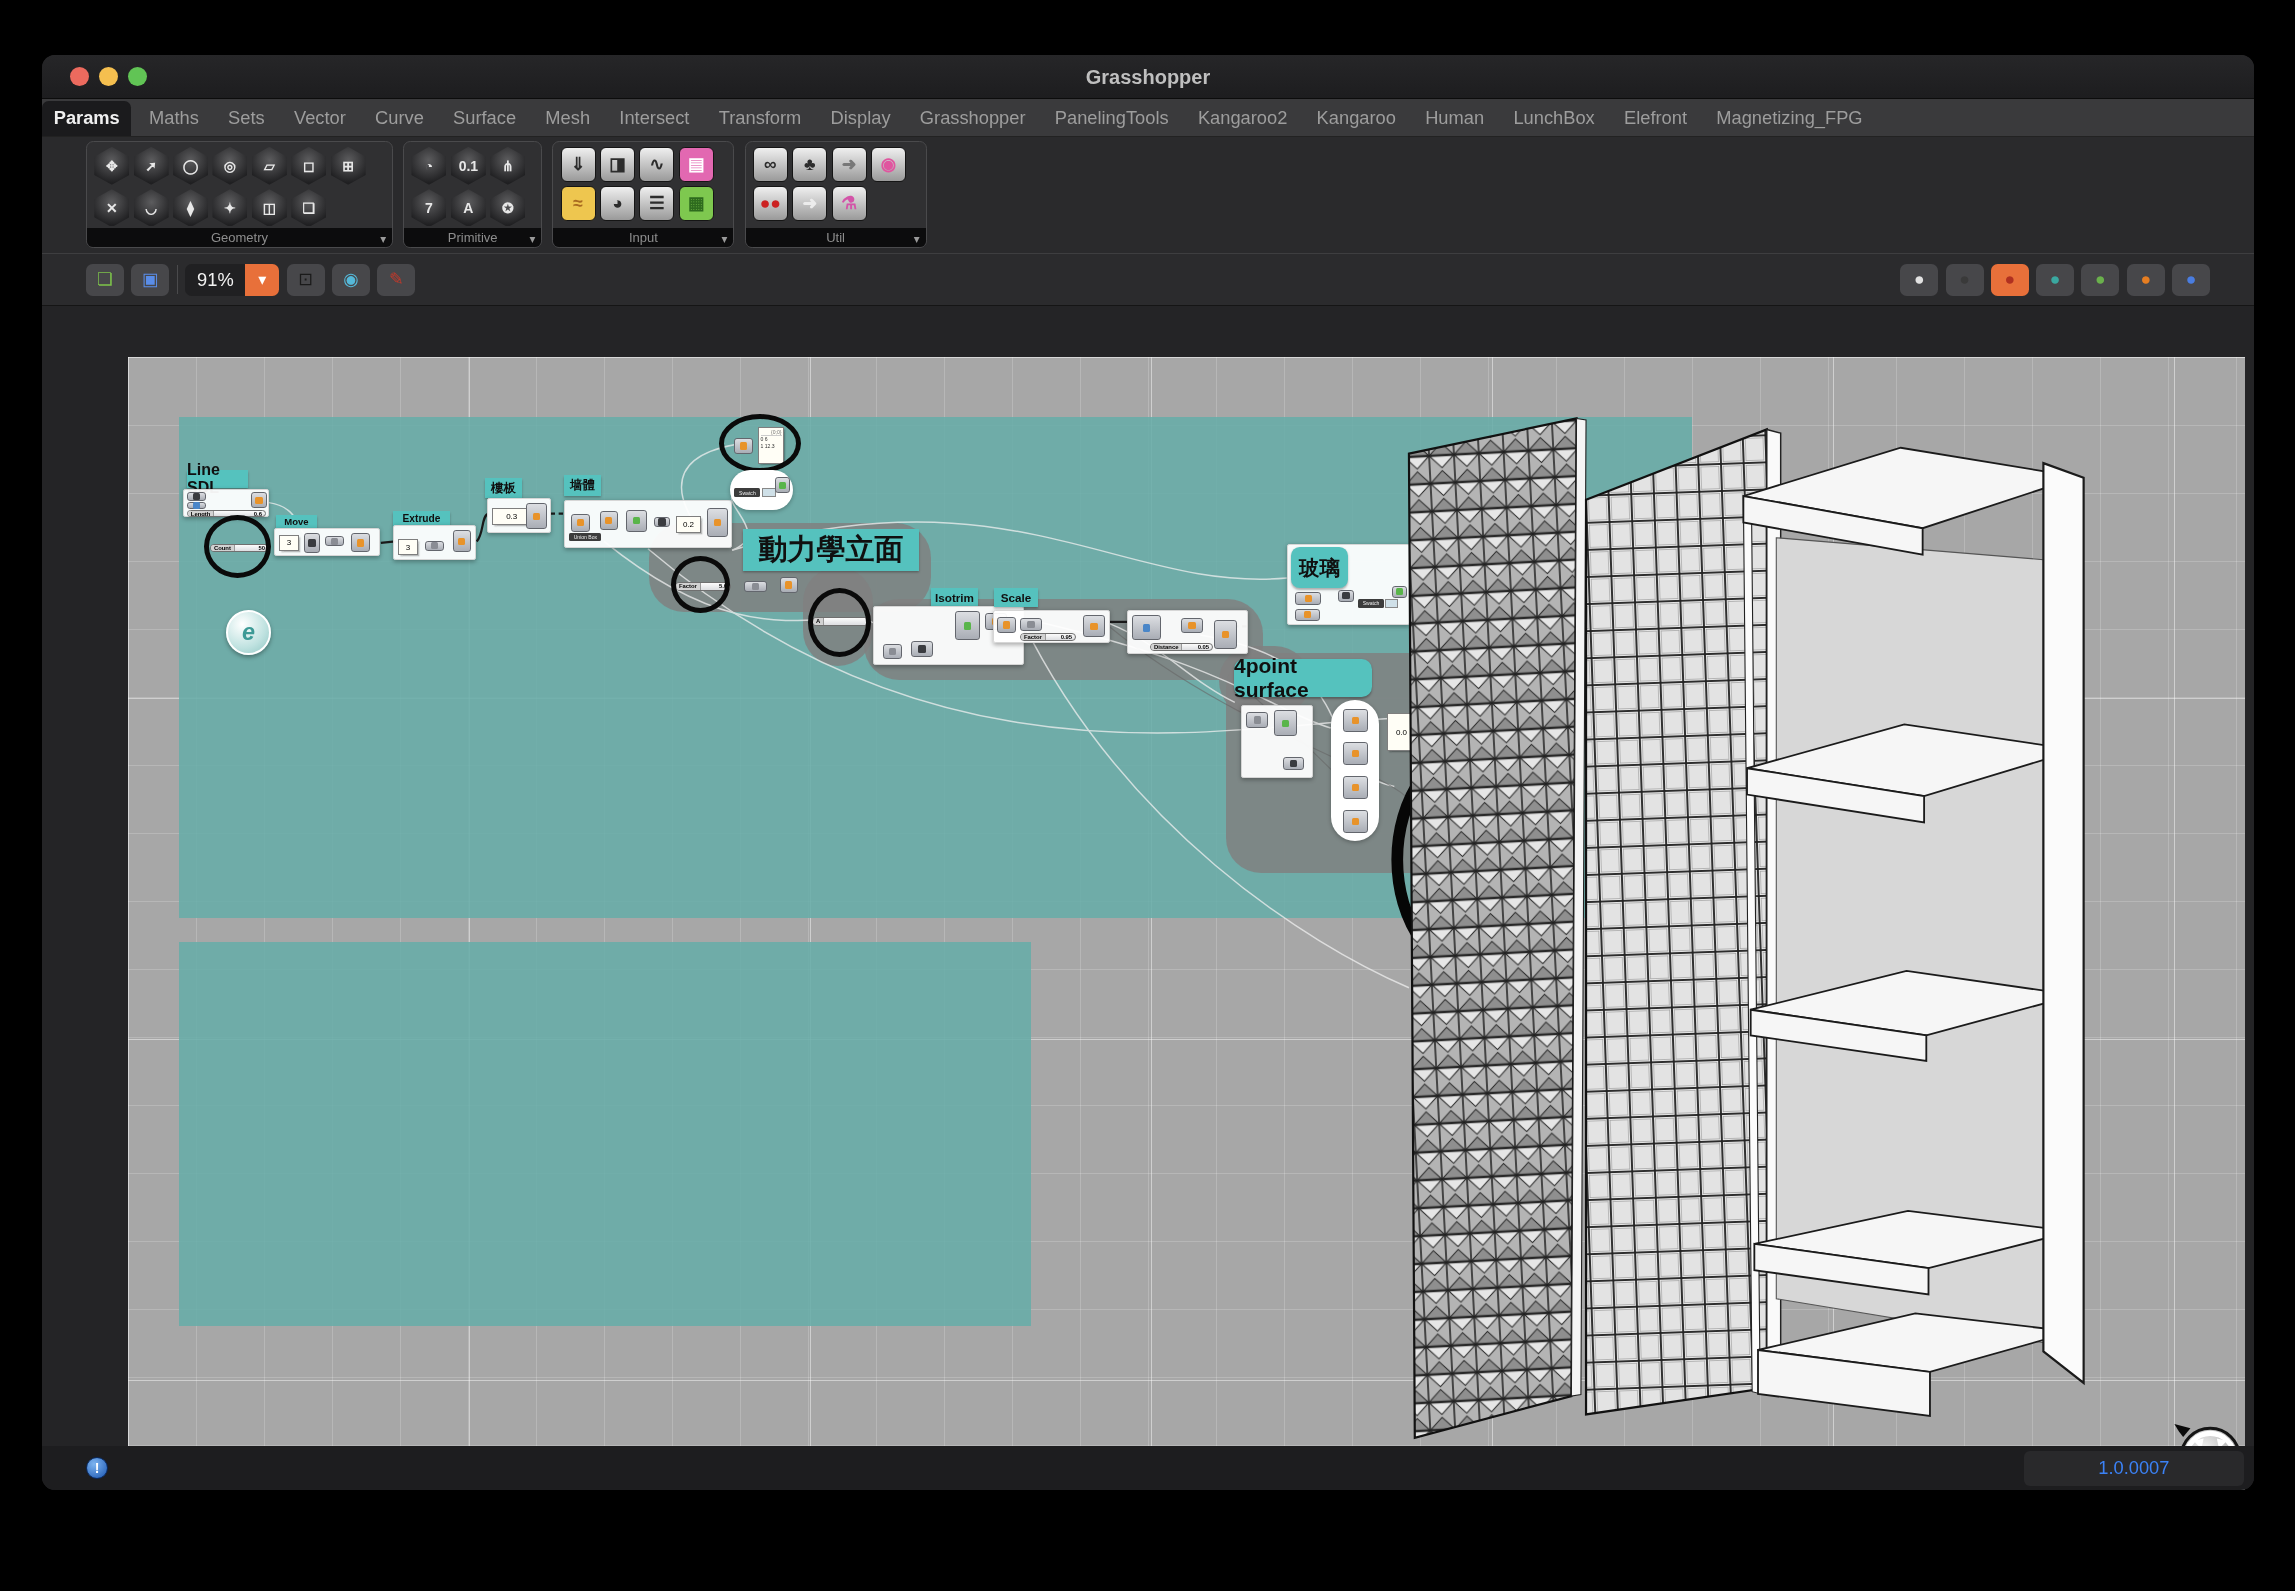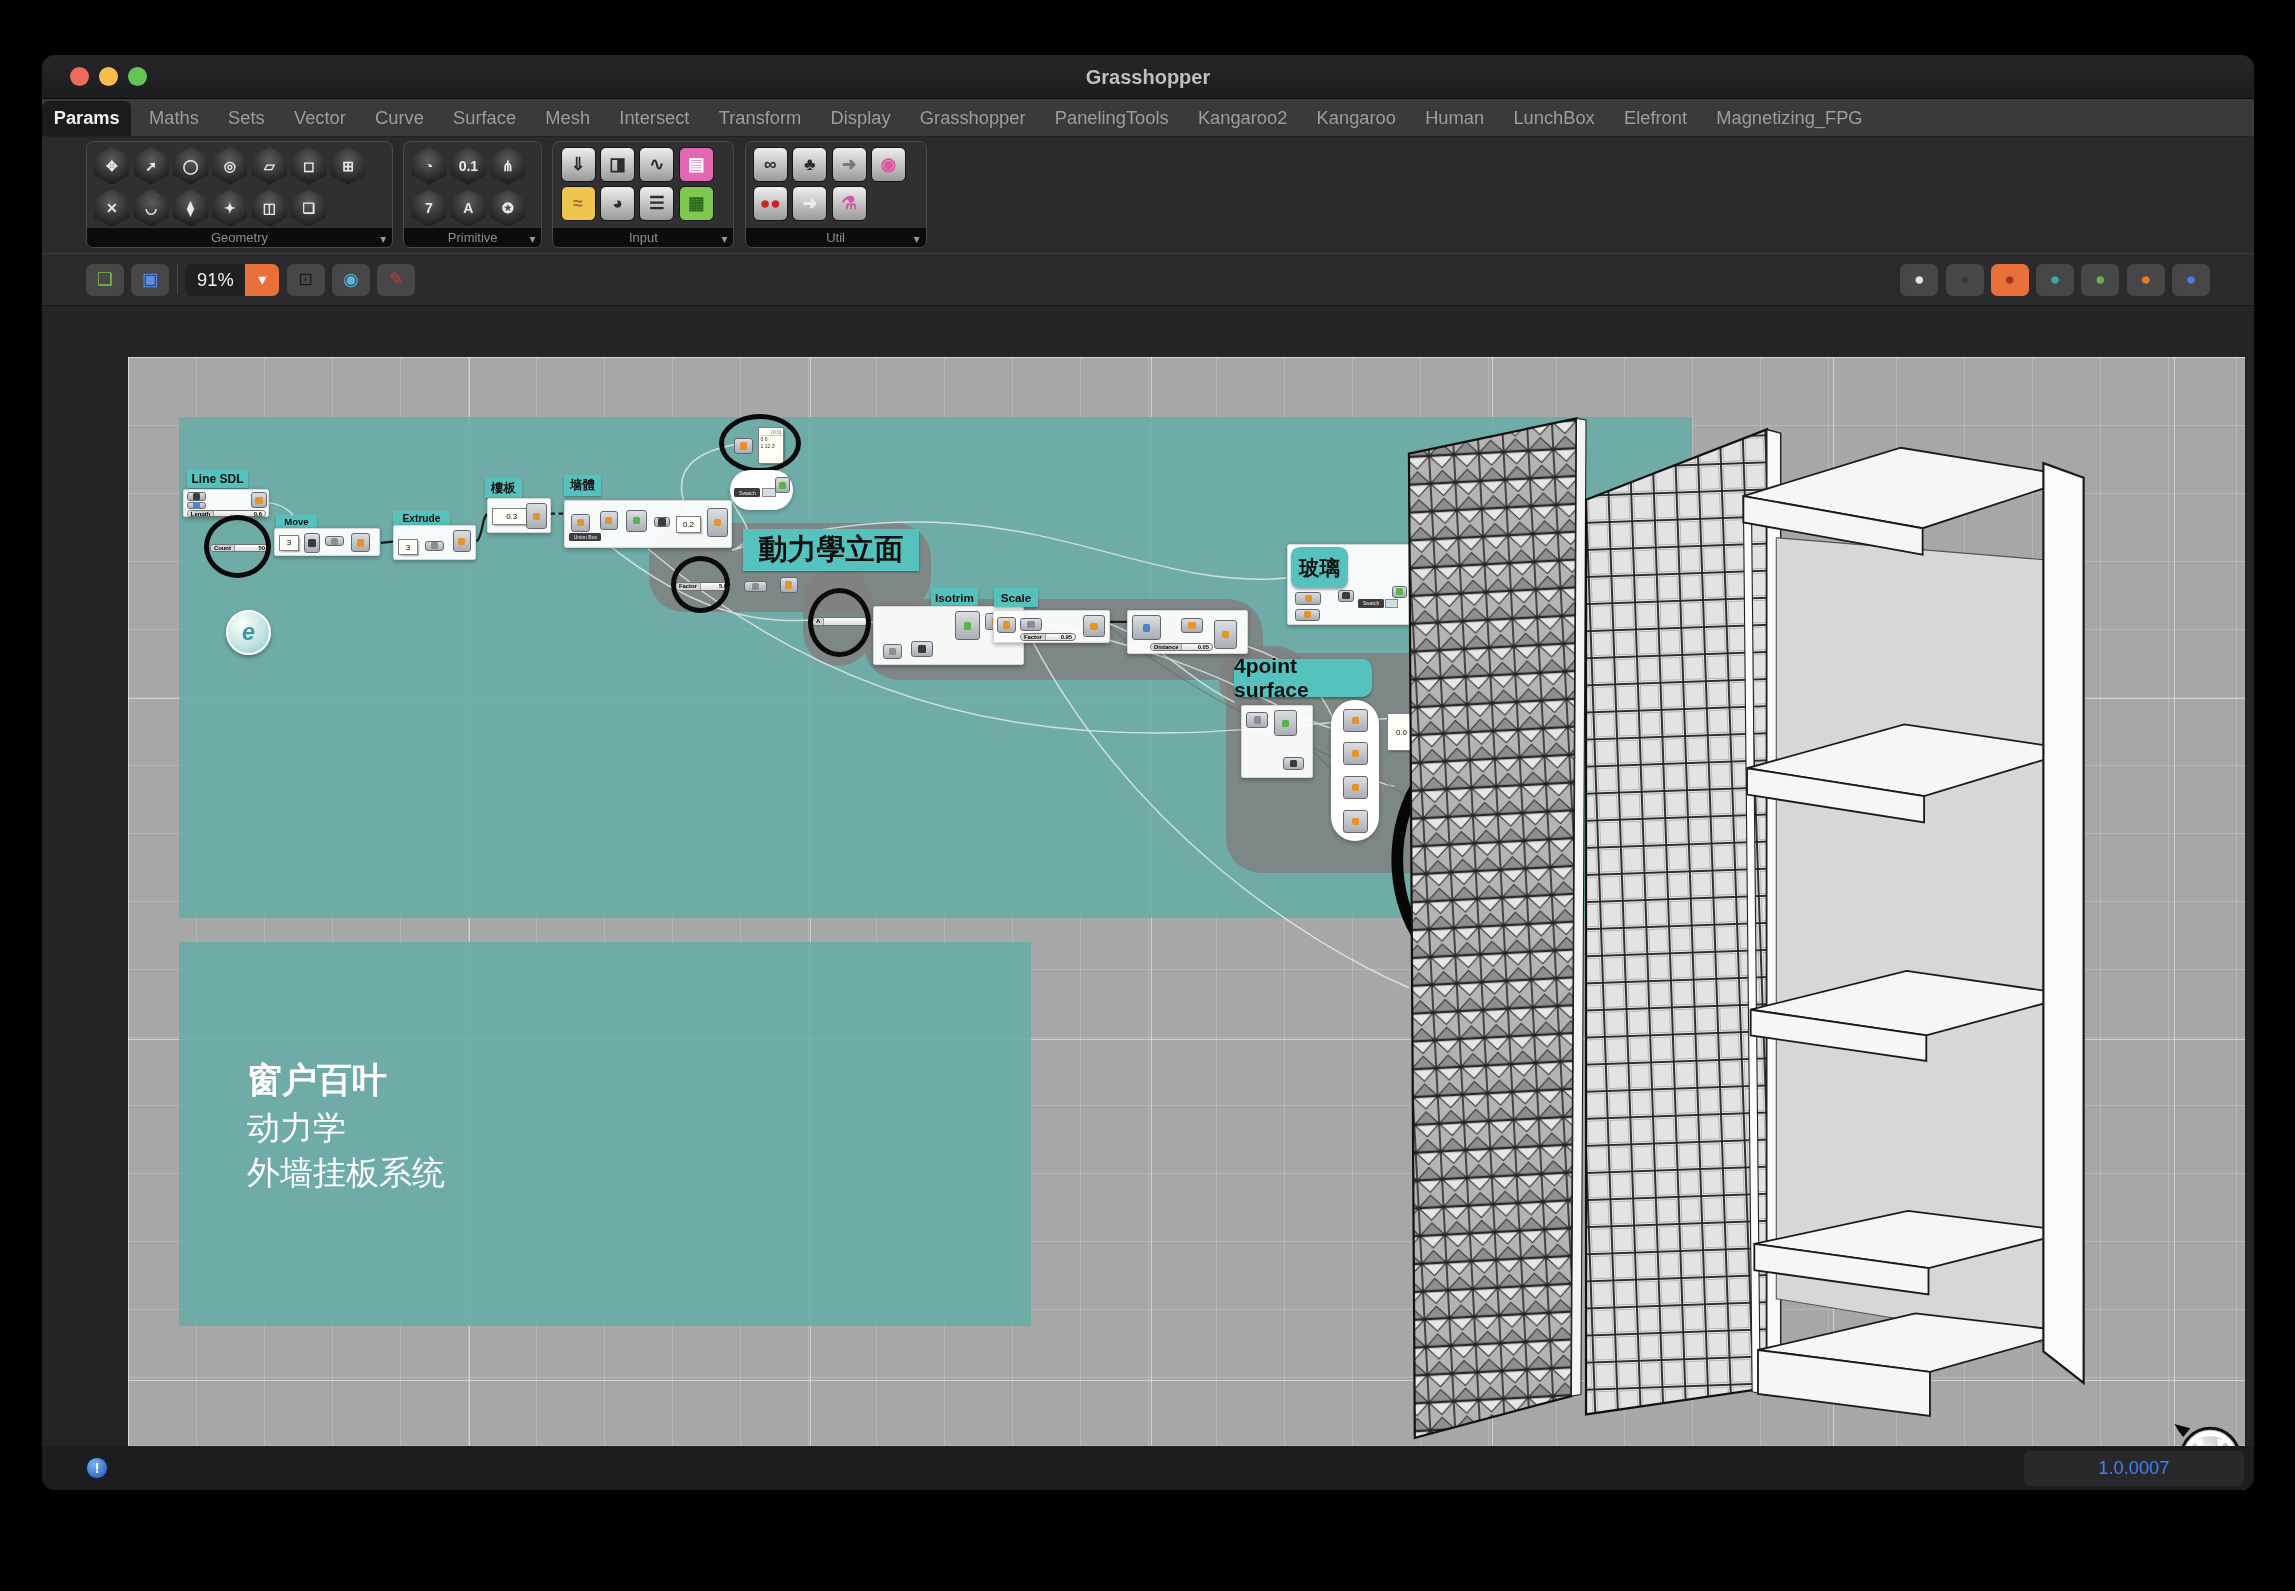--- a/index.html
+++ b/index.html
@@ -257,21 +257,21 @@
         <path d="M345,254 L365,252"></path>
         <path d="M476,252 C486,242 482,217 492,214"></path>
         <path d="M1340,362 L1366,362"></path>
       </g>
       <g fill="none" stroke="#1a1a1a" stroke-width="3" stroke-dasharray="6 5">
         <path d="M577,214 L597,214"></path>
         <path d="M1500,368 L1528,368"></path>
       </g>
     </svg>
 
-    <div class="ghlabel" style="left:59px;top:113px;width:61px;height:17.6px;font-size:12px">Line SDL</div>
+    <div class="ghlabel" style="left:59px;top:113px;width:61px;height:17.6px;font-size:16px">Line SDL</div>
     <div class="gbox" style="left:55px;top:132px;width:86px;height:28px">
       <div class="comp c-dk" style="left:2.9px;top:2.2px;width:19px;height:8.8px"></div>
       <div class="comp c-bl" style="left:2.9px;top:11.7px;width:19px;height:7.3px"></div>
       <div class="slider" style="left:2.9px;top:20px;width:79px;height:7.3px">
         <span class="tag">Length</span>
         <span class="val">0.6</span>
       </div>
       <div class="comp c-or" style="left:67px;top:2.2px;width:16px;height:16px"></div>
     </div>
     <div class="slider" style="left:82px;top:187px;width:59px;height:8px">
@@ -389,25 +389,20 @@
       <div class="comp c-dk" style="left:50px;top:45px;width:16px;height:11.7px"></div>
       <div class="chip" style="left:70px;top:54px;width:26px;height:8.8px">Swatch</div>
       <div class="swrect" style="left:97px;top:54px;width:13px;height:8.8px"></div>
       <div class="comp c-gr" style="left:104px;top:41px;width:14.6px;height:11.7px"></div>
     </div>
 
     <div class="eball" style="left:98px;top:253px">
       <span>e</span>
     </div>
 
-    <div class="bigtext" style="left:119px;top:697px">
-      <div class="l1">窗户百叶</div>
-      <div class="l2">动力学</div>
-      <div class="l3">外墙挂板系统</div>
-    </div>
 
     <svg class="scene" width="2117" height="1143" viewBox="0 0 2892 1562">
       <defs>
         <pattern id="louv" width="34" height="38" patternUnits="userSpaceOnUse" patternTransform="rotate(-3)">
           <rect width="34" height="38" fill="#b4b4b4"></rect>
           <path d="M1,1 H33 L17,17 Z" fill="#e6e6e6" stroke="#2a2a2a" stroke-width="1.5"></path>
           <path d="M1,37 H33 L17,21 Z" fill="#8f8f8f" stroke="#2a2a2a" stroke-width="1.5"></path>
           <rect width="34" height="38" fill="none" stroke="#1c1c1c" stroke-width="2"></rect>
         </pattern>
         <pattern id="grid2" width="31" height="37" patternUnits="userSpaceOnUse" patternTransform="rotate(-2)">

